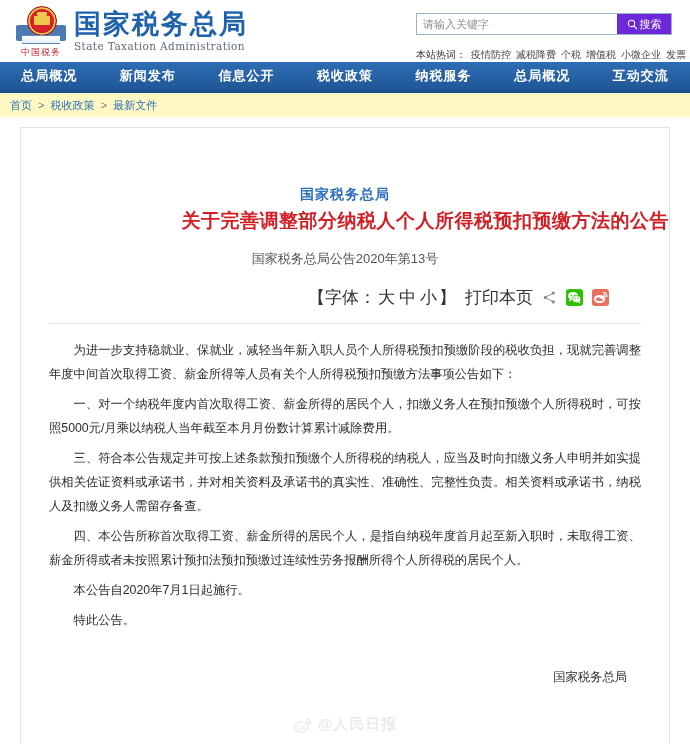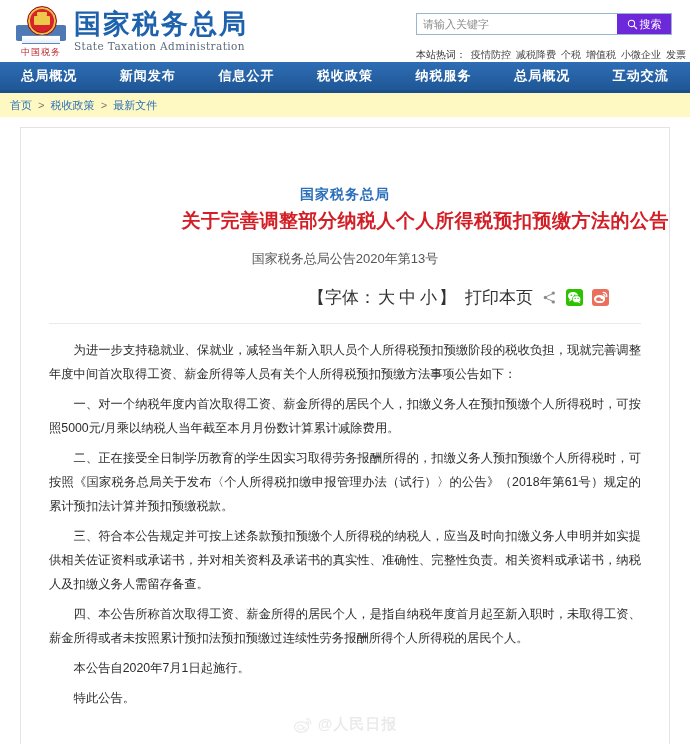--- a/index.html
+++ b/index.html
@@ -260,21 +260,20 @@
         <path d="M11.4 5.6a2 2 0 0 1 1.7 2" fill="none" stroke="#ffffff" stroke-width="1.1" stroke-linecap="round"></path>
       </svg>
     </span>
   </div>
 
   <div class="divider"></div>
 
   <div class="body-text">
     <p>为进一步支持稳就业、保就业，减轻当年新入职人员个人所得税预扣预缴阶段的税收负担，现就完善调整年度中间首次取得工资、薪金所得等人员有关个人所得税预扣预缴方法事项公告如下：</p>
     <p>一、对一个纳税年度内首次取得工资、薪金所得的居民个人，扣缴义务人在预扣预缴个人所得税时，可按照5000元/月乘以纳税人当年截至本月月份数计算累计减除费用。</p>
-    <p>二、正在接受全日制学历教育的学生因实习取得劳务报酬所得的，扣缴义务人预扣预缴个人所得税时，可按照《国家税务总局关于发布〈个人所得税扣缴申报管理办法（试行）〉的公告》（2018年第61号）规定的累计预扣法计算并预扣预缴税款。</p>
     <p>三、符合本公告规定并可按上述条款预扣预缴个人所得税的纳税人，应当及时向扣缴义务人申明并如实提供相关佐证资料或承诺书，并对相关资料及承诺书的真实性、准确性、完整性负责。相关资料或承诺书，纳税人及扣缴义务人需留存备查。</p>
     <p>四、本公告所称首次取得工资、薪金所得的居民个人，是指自纳税年度首月起至新入职时，未取得工资、薪金所得或者未按照累计预扣法预扣预缴过连续性劳务报酬所得个人所得税的居民个人。</p>
     <p class="noindent">本公告自2020年7月1日起施行。</p>
     <p class="noindent">特此公告。</p>
   </div>
 
   <div class="sign">
     <div>国家税务总局</div>
 
   </div>

